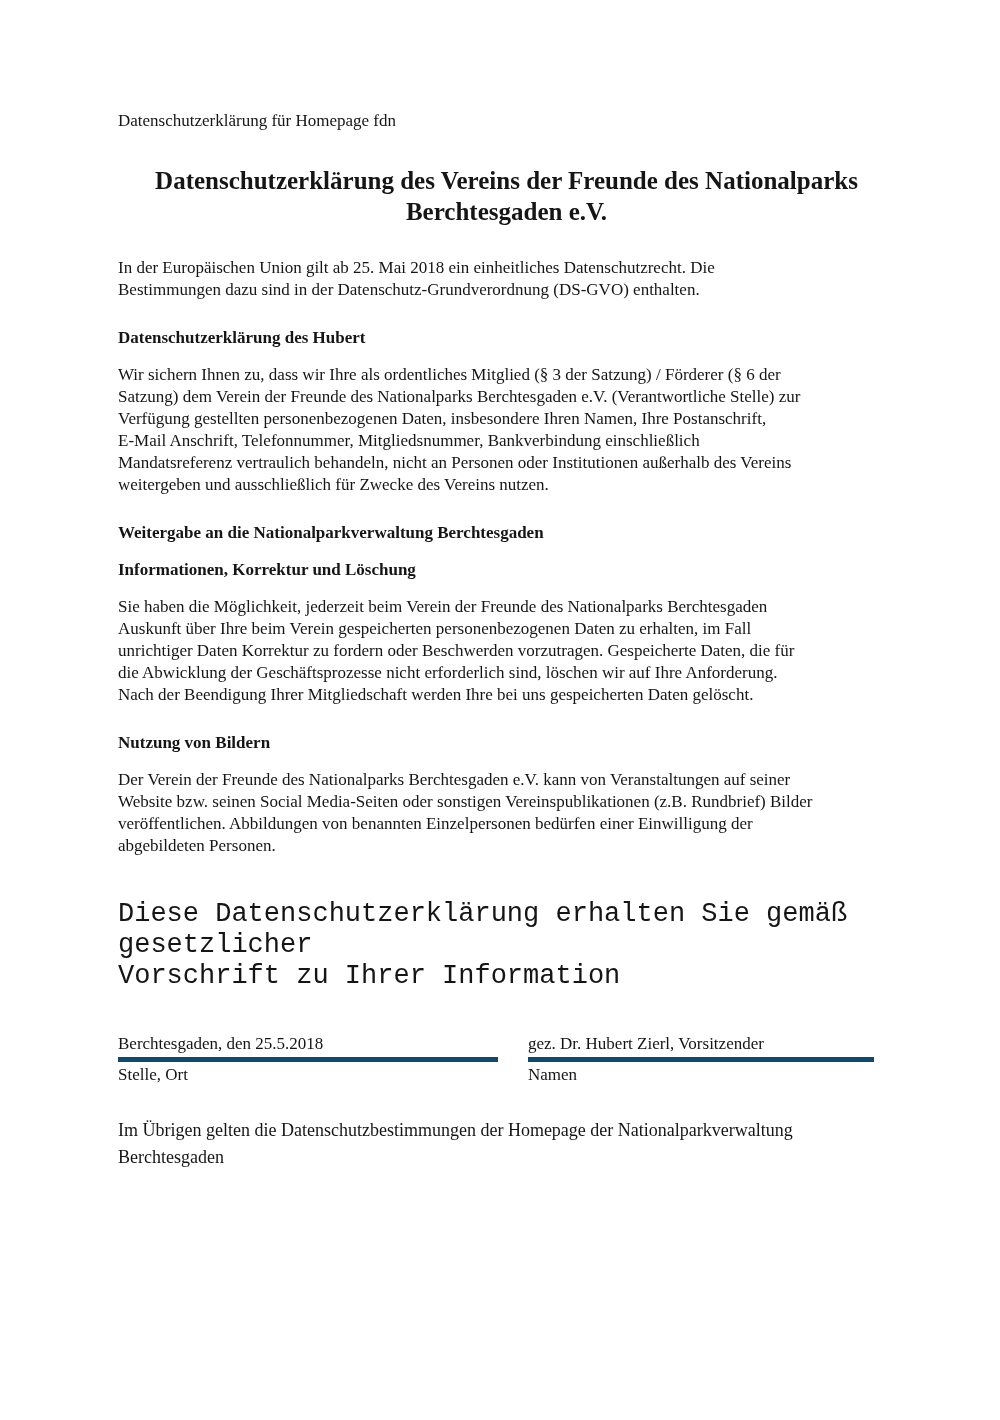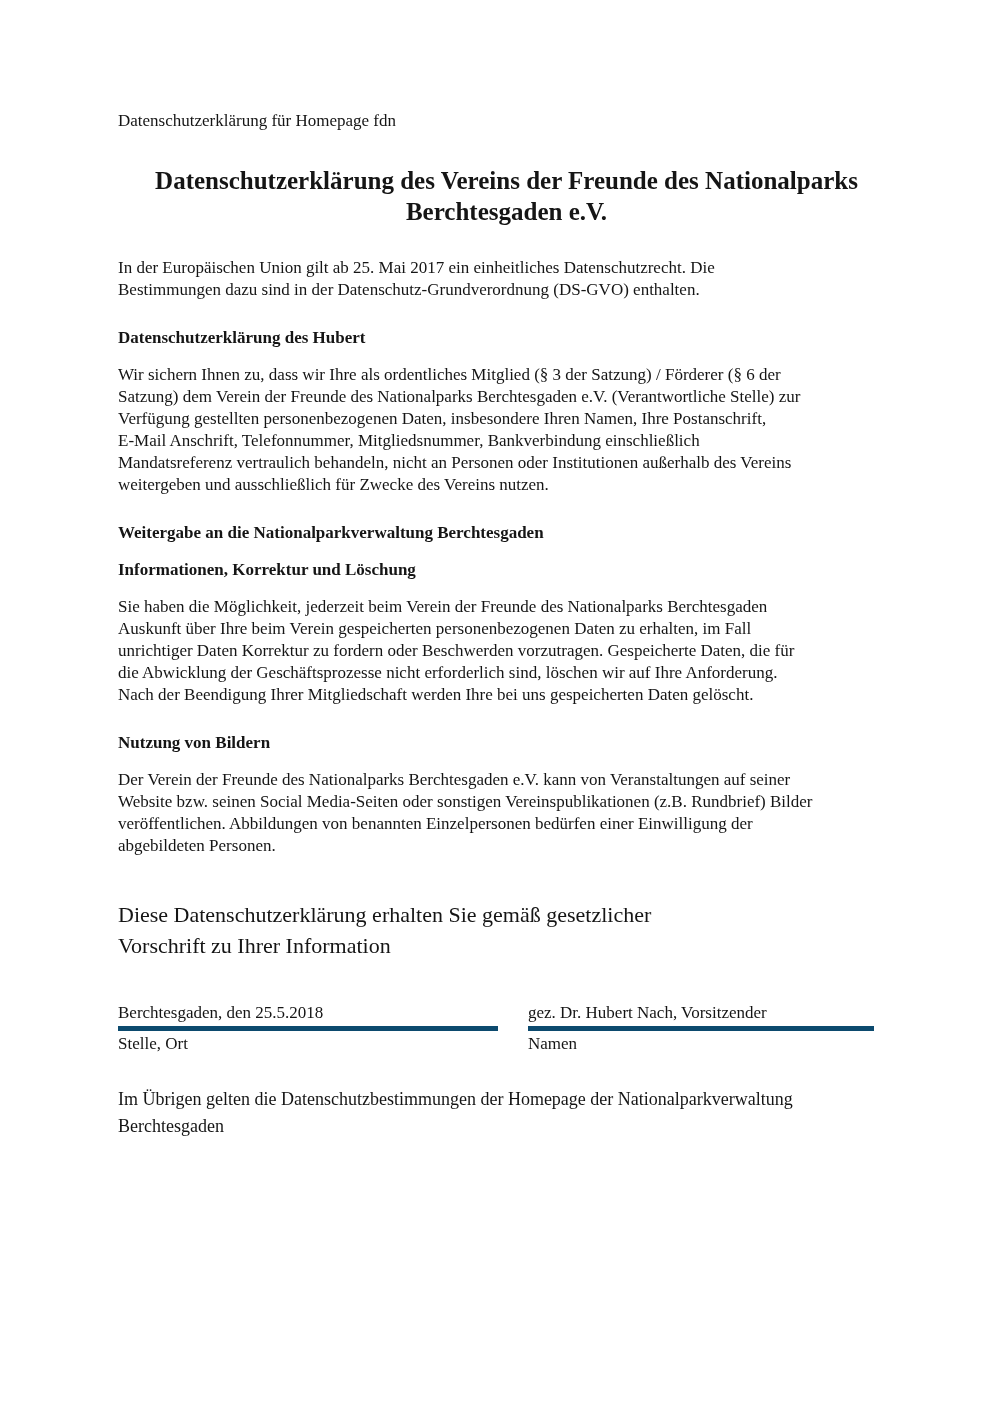--- a/index.html
+++ b/index.html
@@ -42,24 +42,25 @@
       white-space: pre-line;
     }
     .section-heading {
       font-size: 17px;
       line-height: 22px;
       font-weight: bold;
       margin: 0 0 15px 0;
       white-space: pre-line;
     }
     .closing-statement {
-      font-size: 22px;
+      font-size: 27px;
       line-height: 31px;
       margin: 42px 0 0 0;
       white-space: pre-line;
+      font-family: Liberation Mono, monospace;
     }
     .signature-row {
       display: flex;
       margin-top: 41px;
     }
     .sig-col-left  { width: 380px; margin-right: 30px; }
     .sig-col-right { width: 346px; }
     .sig-value {
       font-size: 17px;
       line-height: 22px;
@@ -84,21 +85,21 @@
 <body>
 
 <div class="page">
   <div class="content">
 
     <p class="meta-line">Datenschutzerklärung für Homepage fdn</p>
 
     <h1 class="doc-title">Datenschutzerklärung des Vereins der Freunde des Nationalparks
 Berchtesgaden e.V.</h1>
 
-    <p class="para">In der Europäischen Union gilt ab 25. Mai 2017 ein einheitliches Datenschutzrecht. Die
+    <p class="para">In der Europäischen Union gilt ab 25. Mai 2018 ein einheitliches Datenschutzrecht. Die
 Bestimmungen dazu sind in der Datenschutz-Grundverordnung (DS-GVO) enthalten.</p>
 
     <h2 class="section-heading">Datenschutzerklärung des Hubert</h2>
     <p class="para">Wir sichern Ihnen zu, dass wir Ihre als ordentliches Mitglied (§ 3 der Satzung) / Förderer (§ 6 der
 Satzung) dem Verein der Freunde des Nationalparks Berchtesgaden e.V. (Verantwortliche Stelle) zur
 Verfügung gestellten personenbezogenen Daten, insbesondere Ihren Namen, Ihre Postanschrift,
 E-Mail Anschrift, Telefonnummer, Mitgliedsnummer, Bankverbindung einschließlich
 Mandatsreferenz vertraulich behandeln, nicht an Personen oder Institutionen außerhalb des Vereins
 weitergeben und ausschließlich für Zwecke des Vereins nutzen.</p>
 
@@ -119,21 +120,21 @@
 
     <p class="closing-statement">Diese Datenschutzerklärung erhalten Sie gemäß gesetzlicher
 Vorschrift zu Ihrer Information</p>
 
     <div class="signature-row">
       <div class="sig-col-left">
         <div class="sig-value">Berchtesgaden, den 25.5.2018</div>
         <div class="sig-label">Stelle, Ort</div>
       </div>
       <div class="sig-col-right">
-        <div class="sig-value">gez. Dr. Hubert Nach, Vorsitzender</div>
+        <div class="sig-value">gez. Dr. Hubert Zierl, Vorsitzender</div>
         <div class="sig-label">Namen</div>
       </div>
     </div>
 
     <p class="footnote">Im Übrigen gelten die Datenschutzbestimmungen der Homepage der Nationalparkverwaltung
 Berchtesgaden</p>
 
   </div>
 </div>
 

